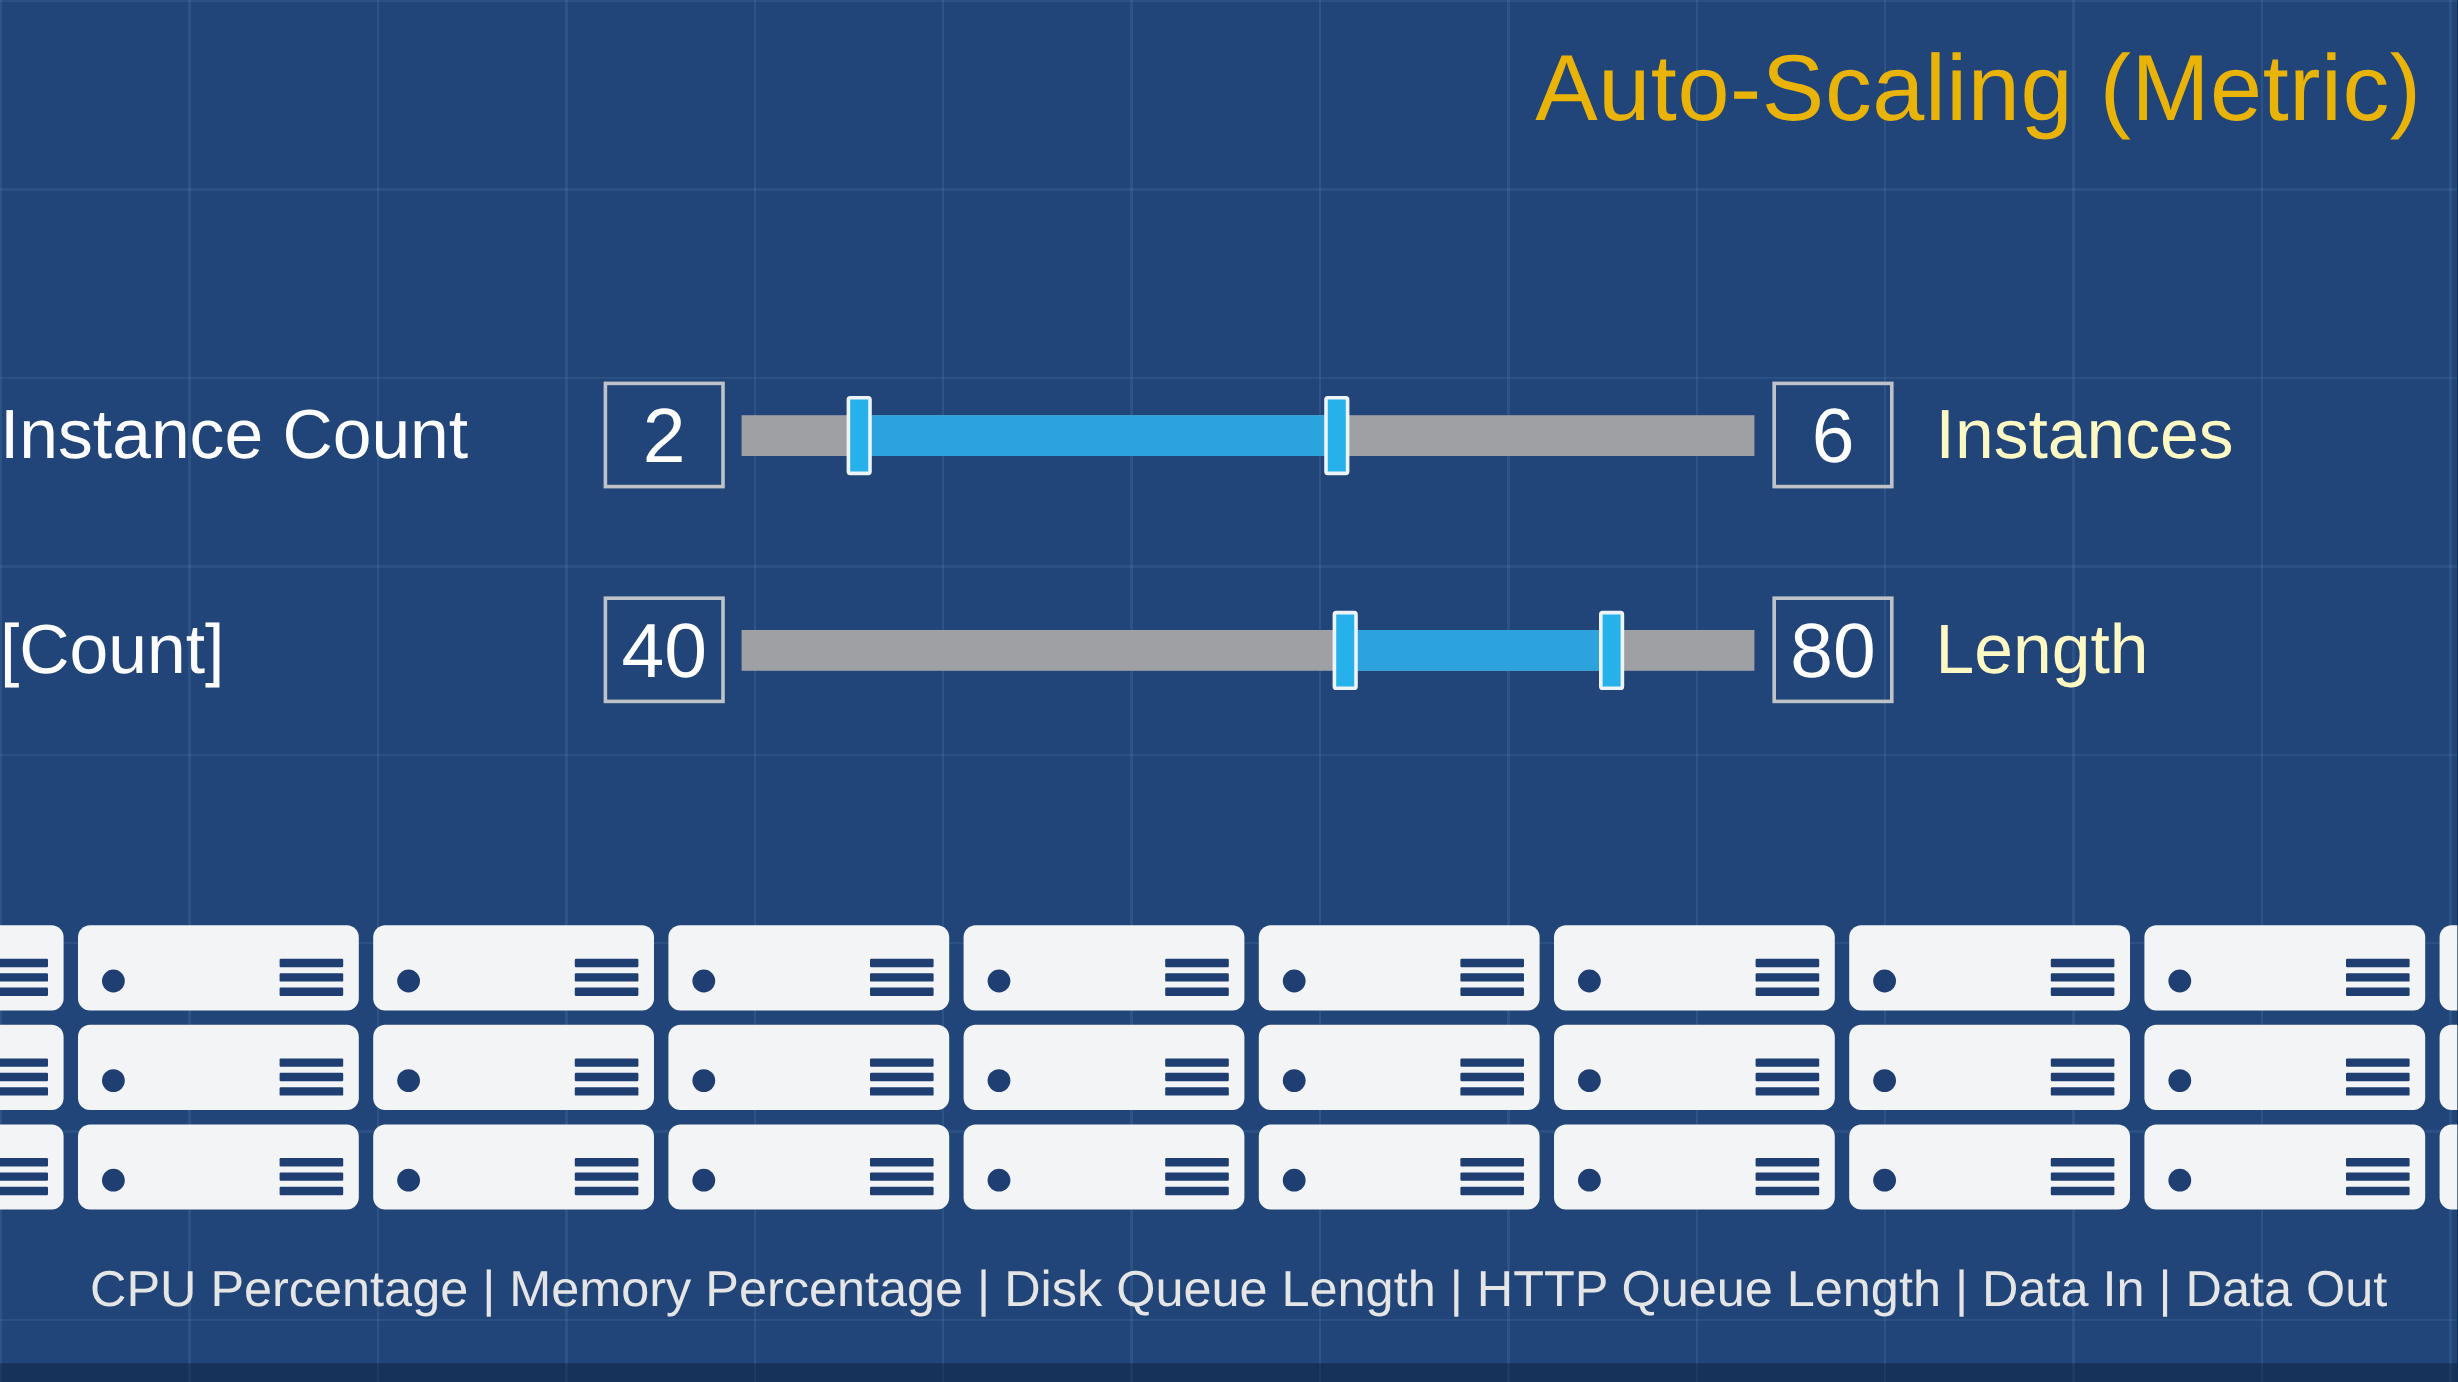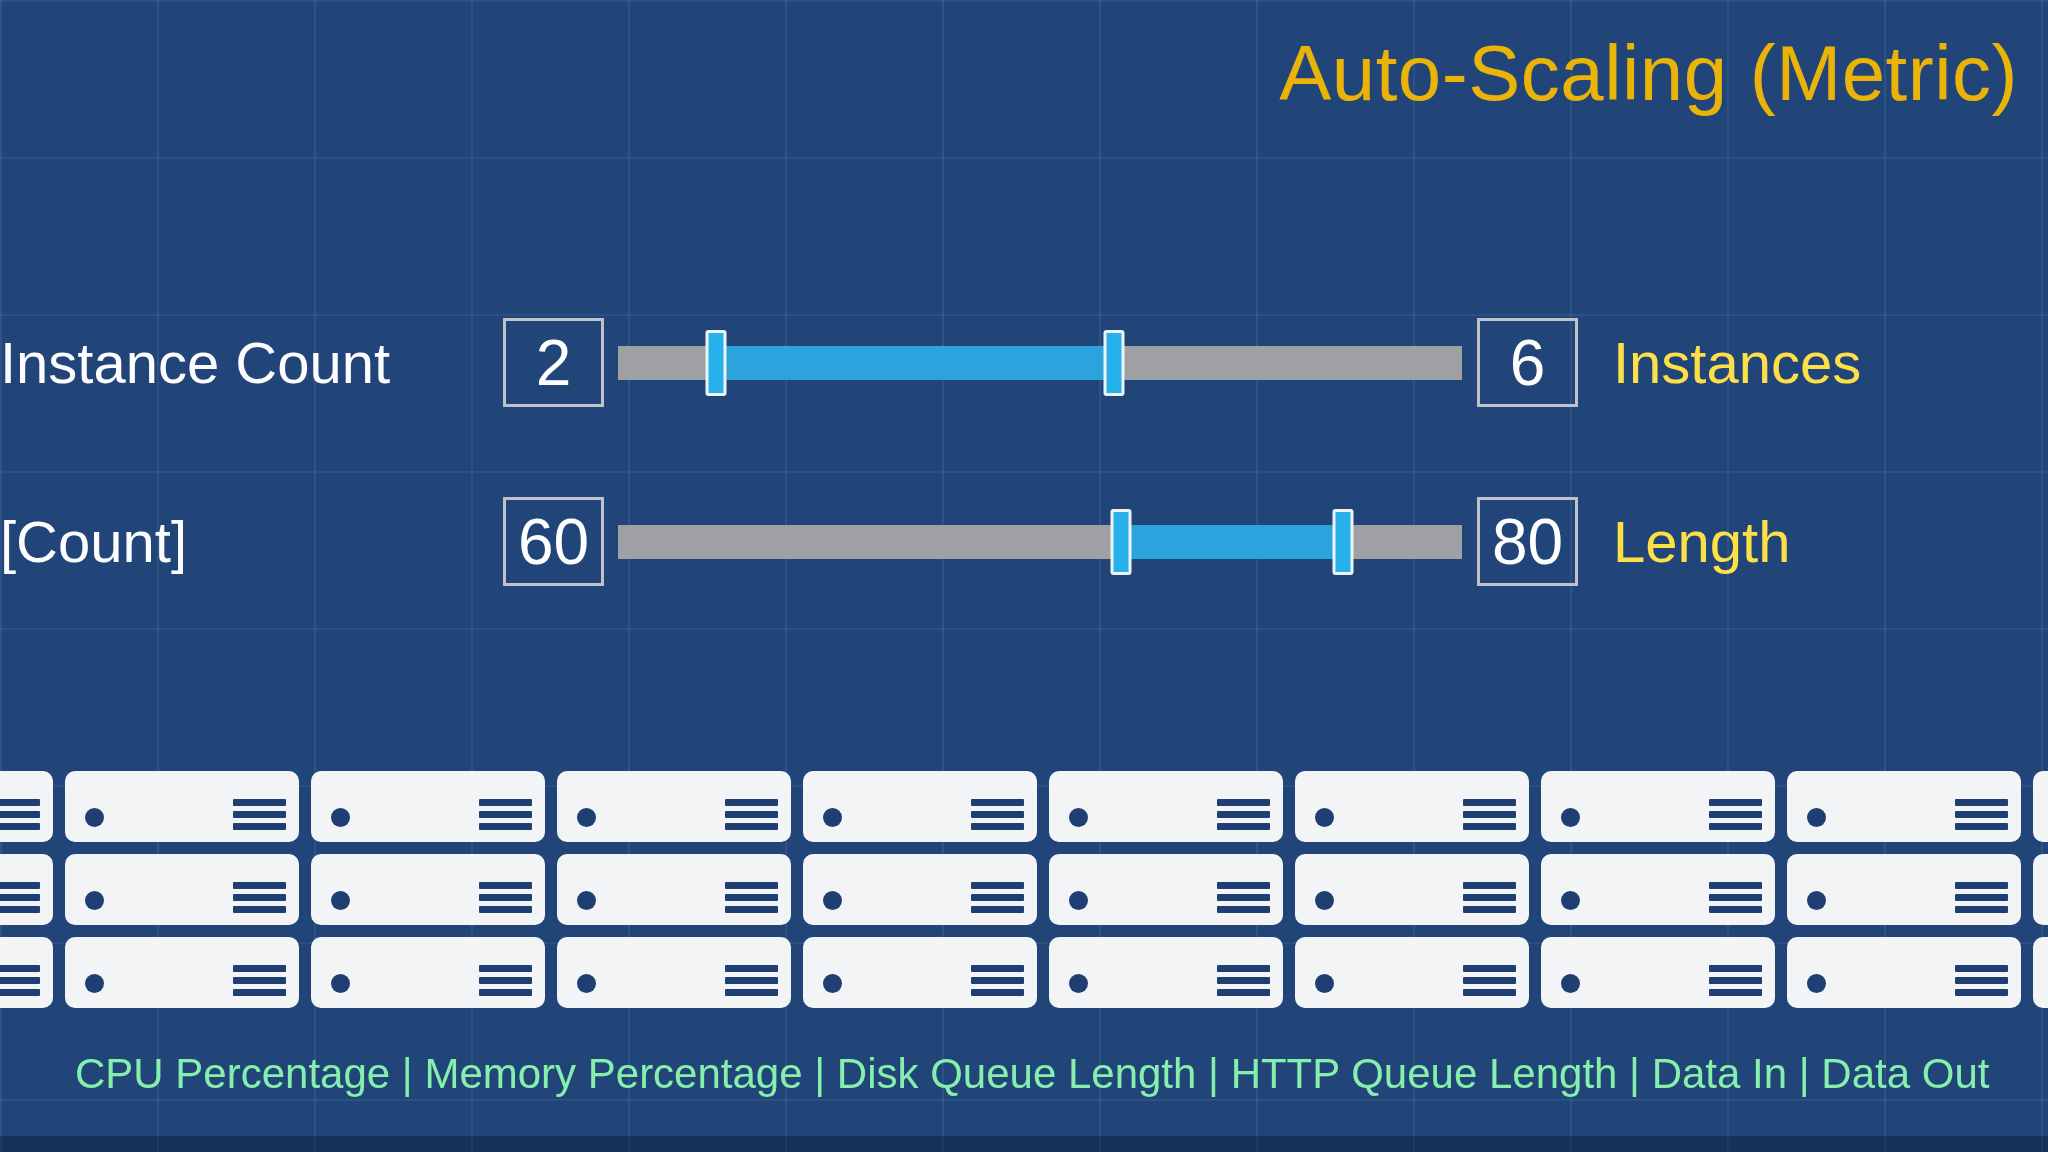--- a/index.html
+++ b/index.html
@@ -50,42 +50,42 @@
     background:#9ea0a3;
   }
   .range-fill{position:absolute;top:0;bottom:0;background:#2da3dd;}
   .handle{
     position:absolute;top:-16px;width:15px;height:60px;
     background:#27b1ea;border:3px solid #eef3f8;border-radius:3px;
     transform:translateX(-50%);
   }
   .unit-label{
     position:absolute;left:1613px;top:0;height:90px;
-    font-size:58px;line-height:90px;color:#fde047;white-space:nowrap;
+    font-size:58px;line-height:90px;color:#fef9c3;white-space:nowrap;
   }
   
   .server-grid{position:absolute;left:-181px;top:771px;}
   .server-row{display:flex;gap:12px;margin-bottom:12px;}
   .server{
     position:relative;width:234px;height:71px;
     background:#f3f4f6;border-radius:10px;flex:0 0 auto;
   }
   .server .led{
     position:absolute;left:20px;top:37px;width:19px;height:19px;
     border-radius:50%;background:#1f3e72;
   }
   .server .vents{
     position:absolute;right:13px;top:28px;
     display:flex;flex-direction:column;gap:5px;
   }
   .server .vents i{display:block;width:53px;height:7px;background:#1f3e72;border-radius:1px;}
   
   .metrics-footer{
     position:absolute;left:75px;top:1050px;
-    font-size:42px;color:#86efac;white-space:nowrap;
+    font-size:42px;color:#e5e5e5;white-space:nowrap;
   }
 </style>
 </head>
 <body>
 
 <div class="slide">
   <div class="grid-overlay"></div>
 
   <h1 class="page-title">Auto-Scaling (Metric)</h1>
 
@@ -96,21 +96,21 @@
         <div class="track">
           <div class="range-fill" style="left: 11.6%; width: 47.2%;"></div>
           <div class="handle low" style="left: 11.6%;"></div>
           <div class="handle high" style="left: 58.8%;"></div>
         </div>
         <div class="value-box max">6</div>
         <div class="unit-label">Instances</div>
       </div>
       <div class="slider-row row-1">
         <div class="row-label">[Count]</div>
-        <div class="value-box min">60</div>
+        <div class="value-box min">40</div>
         <div class="track">
           <div class="range-fill" style="left: 59.6%; width: 26.3%;"></div>
           <div class="handle low" style="left: 59.6%;"></div>
           <div class="handle high" style="left: 85.9%;"></div>
         </div>
         <div class="value-box max">80</div>
         <div class="unit-label">Length</div>
       </div>
     </div>
 

